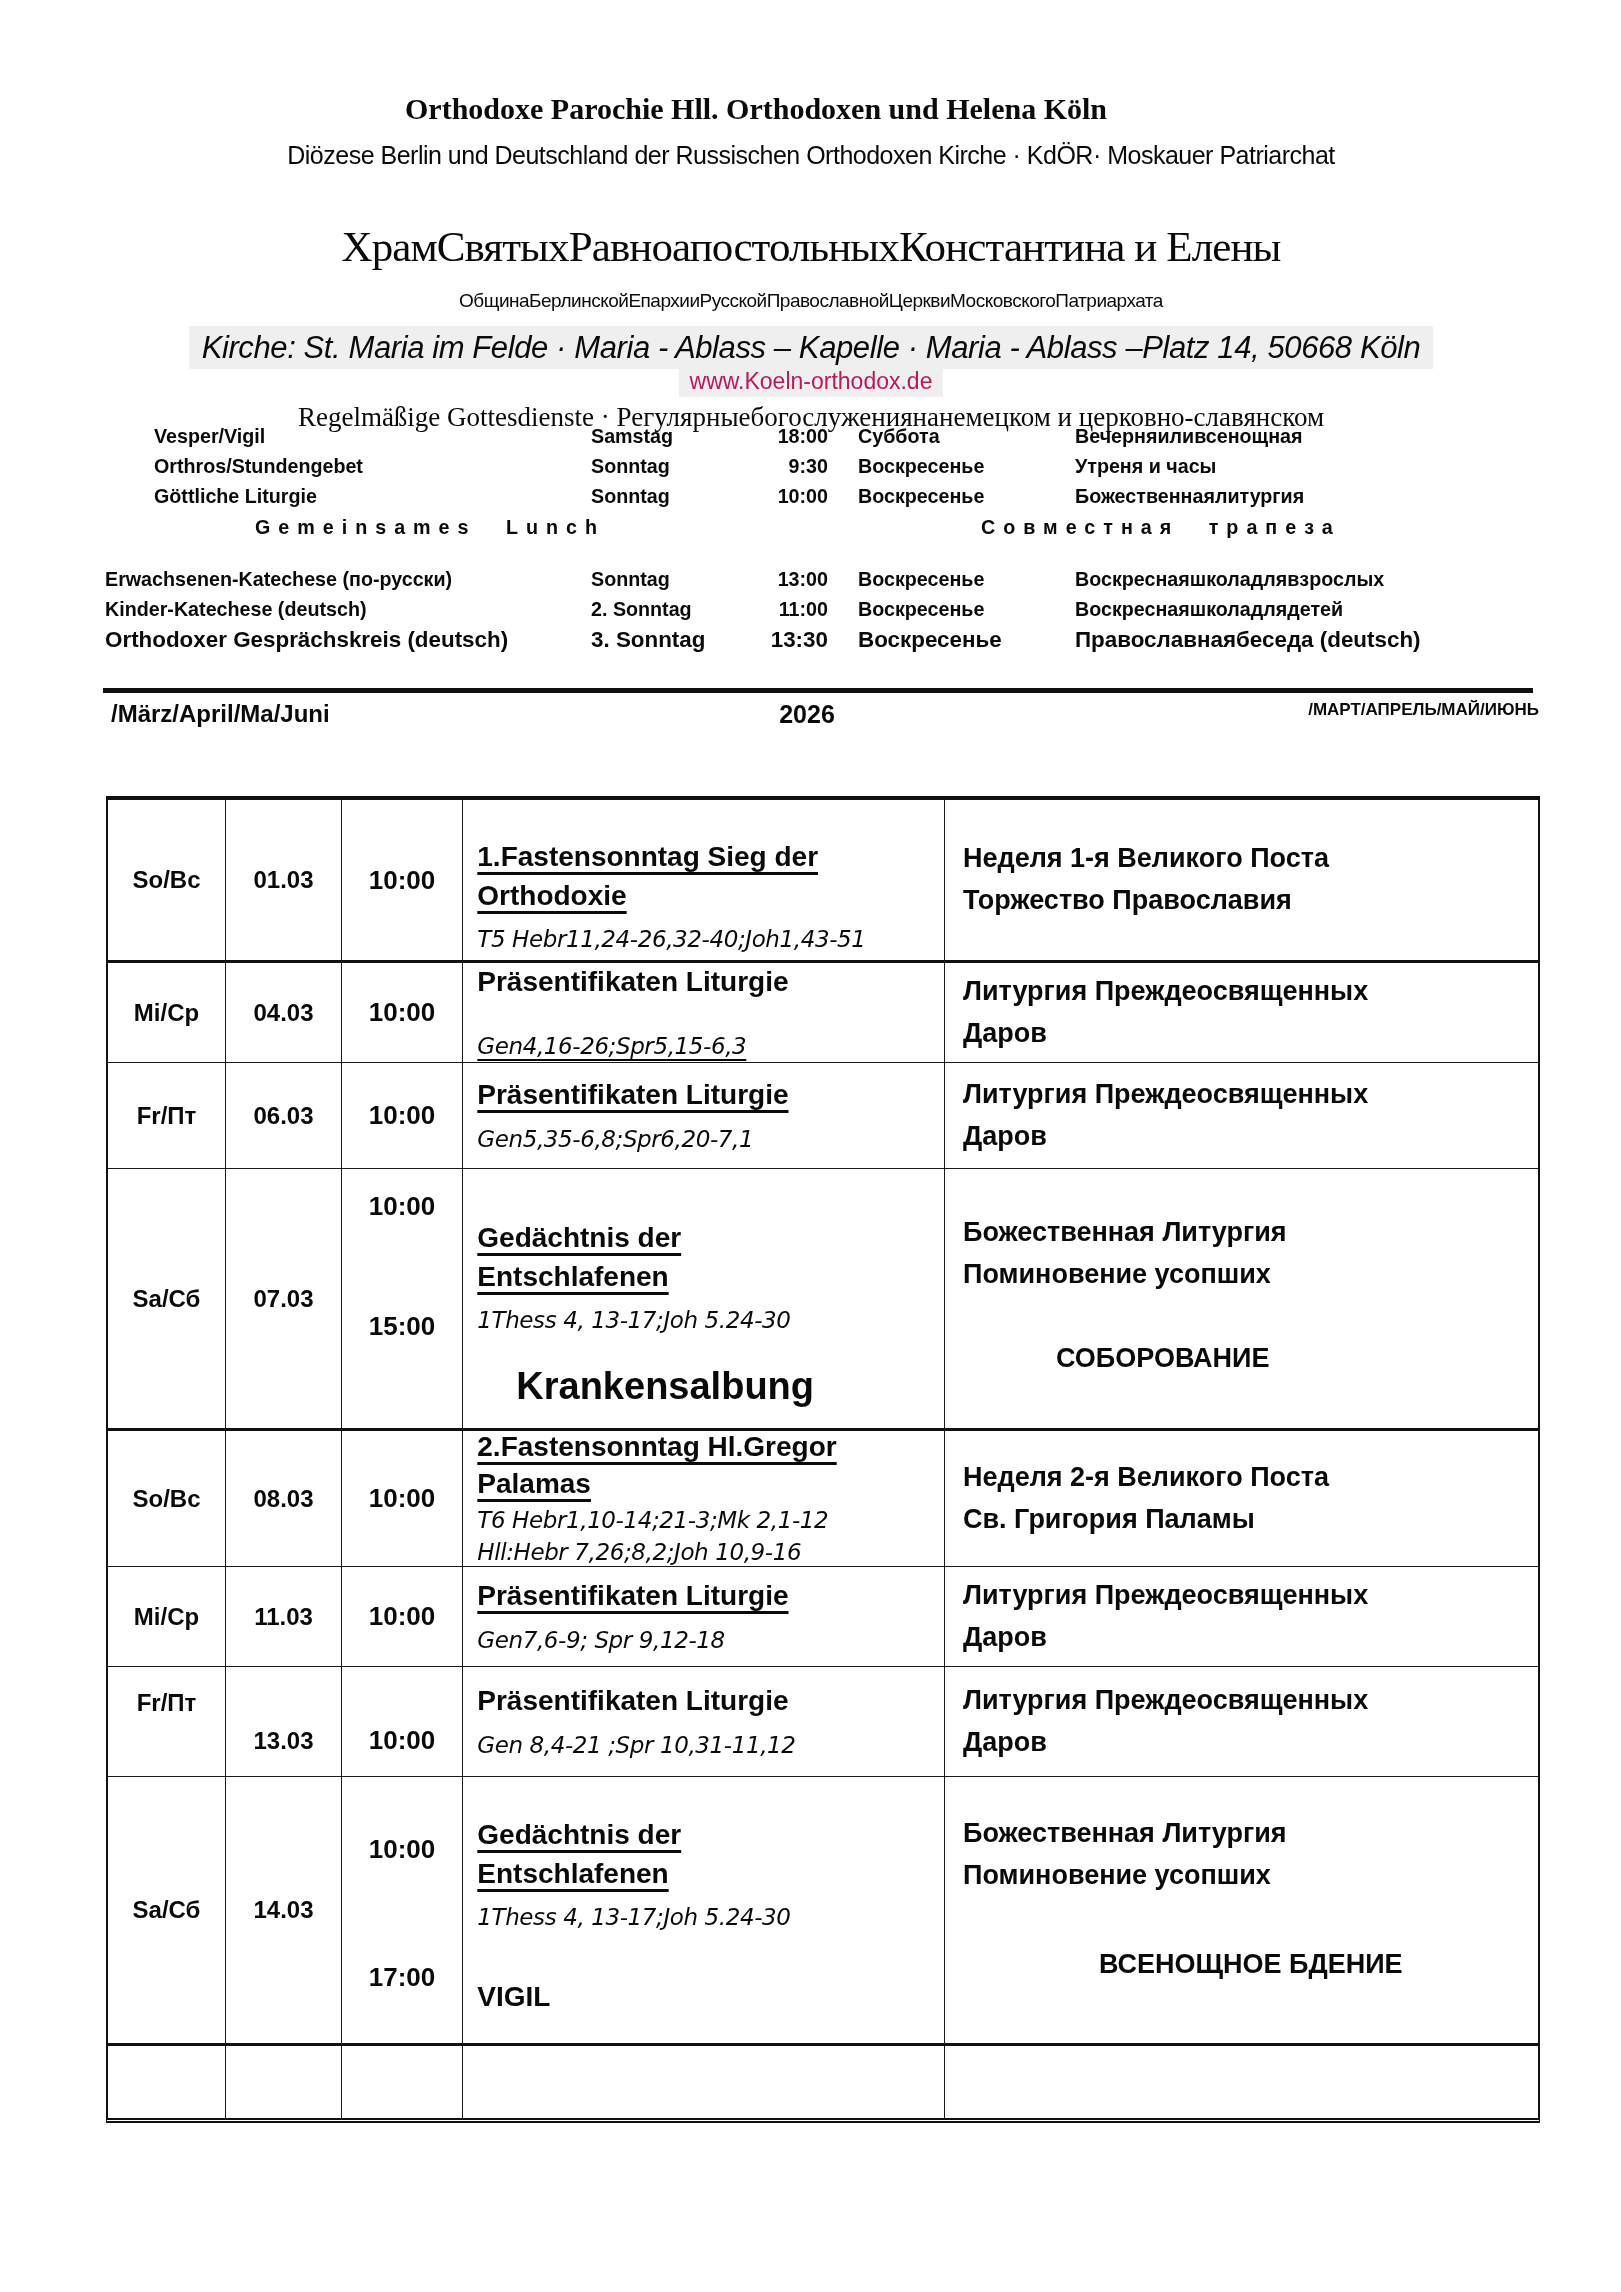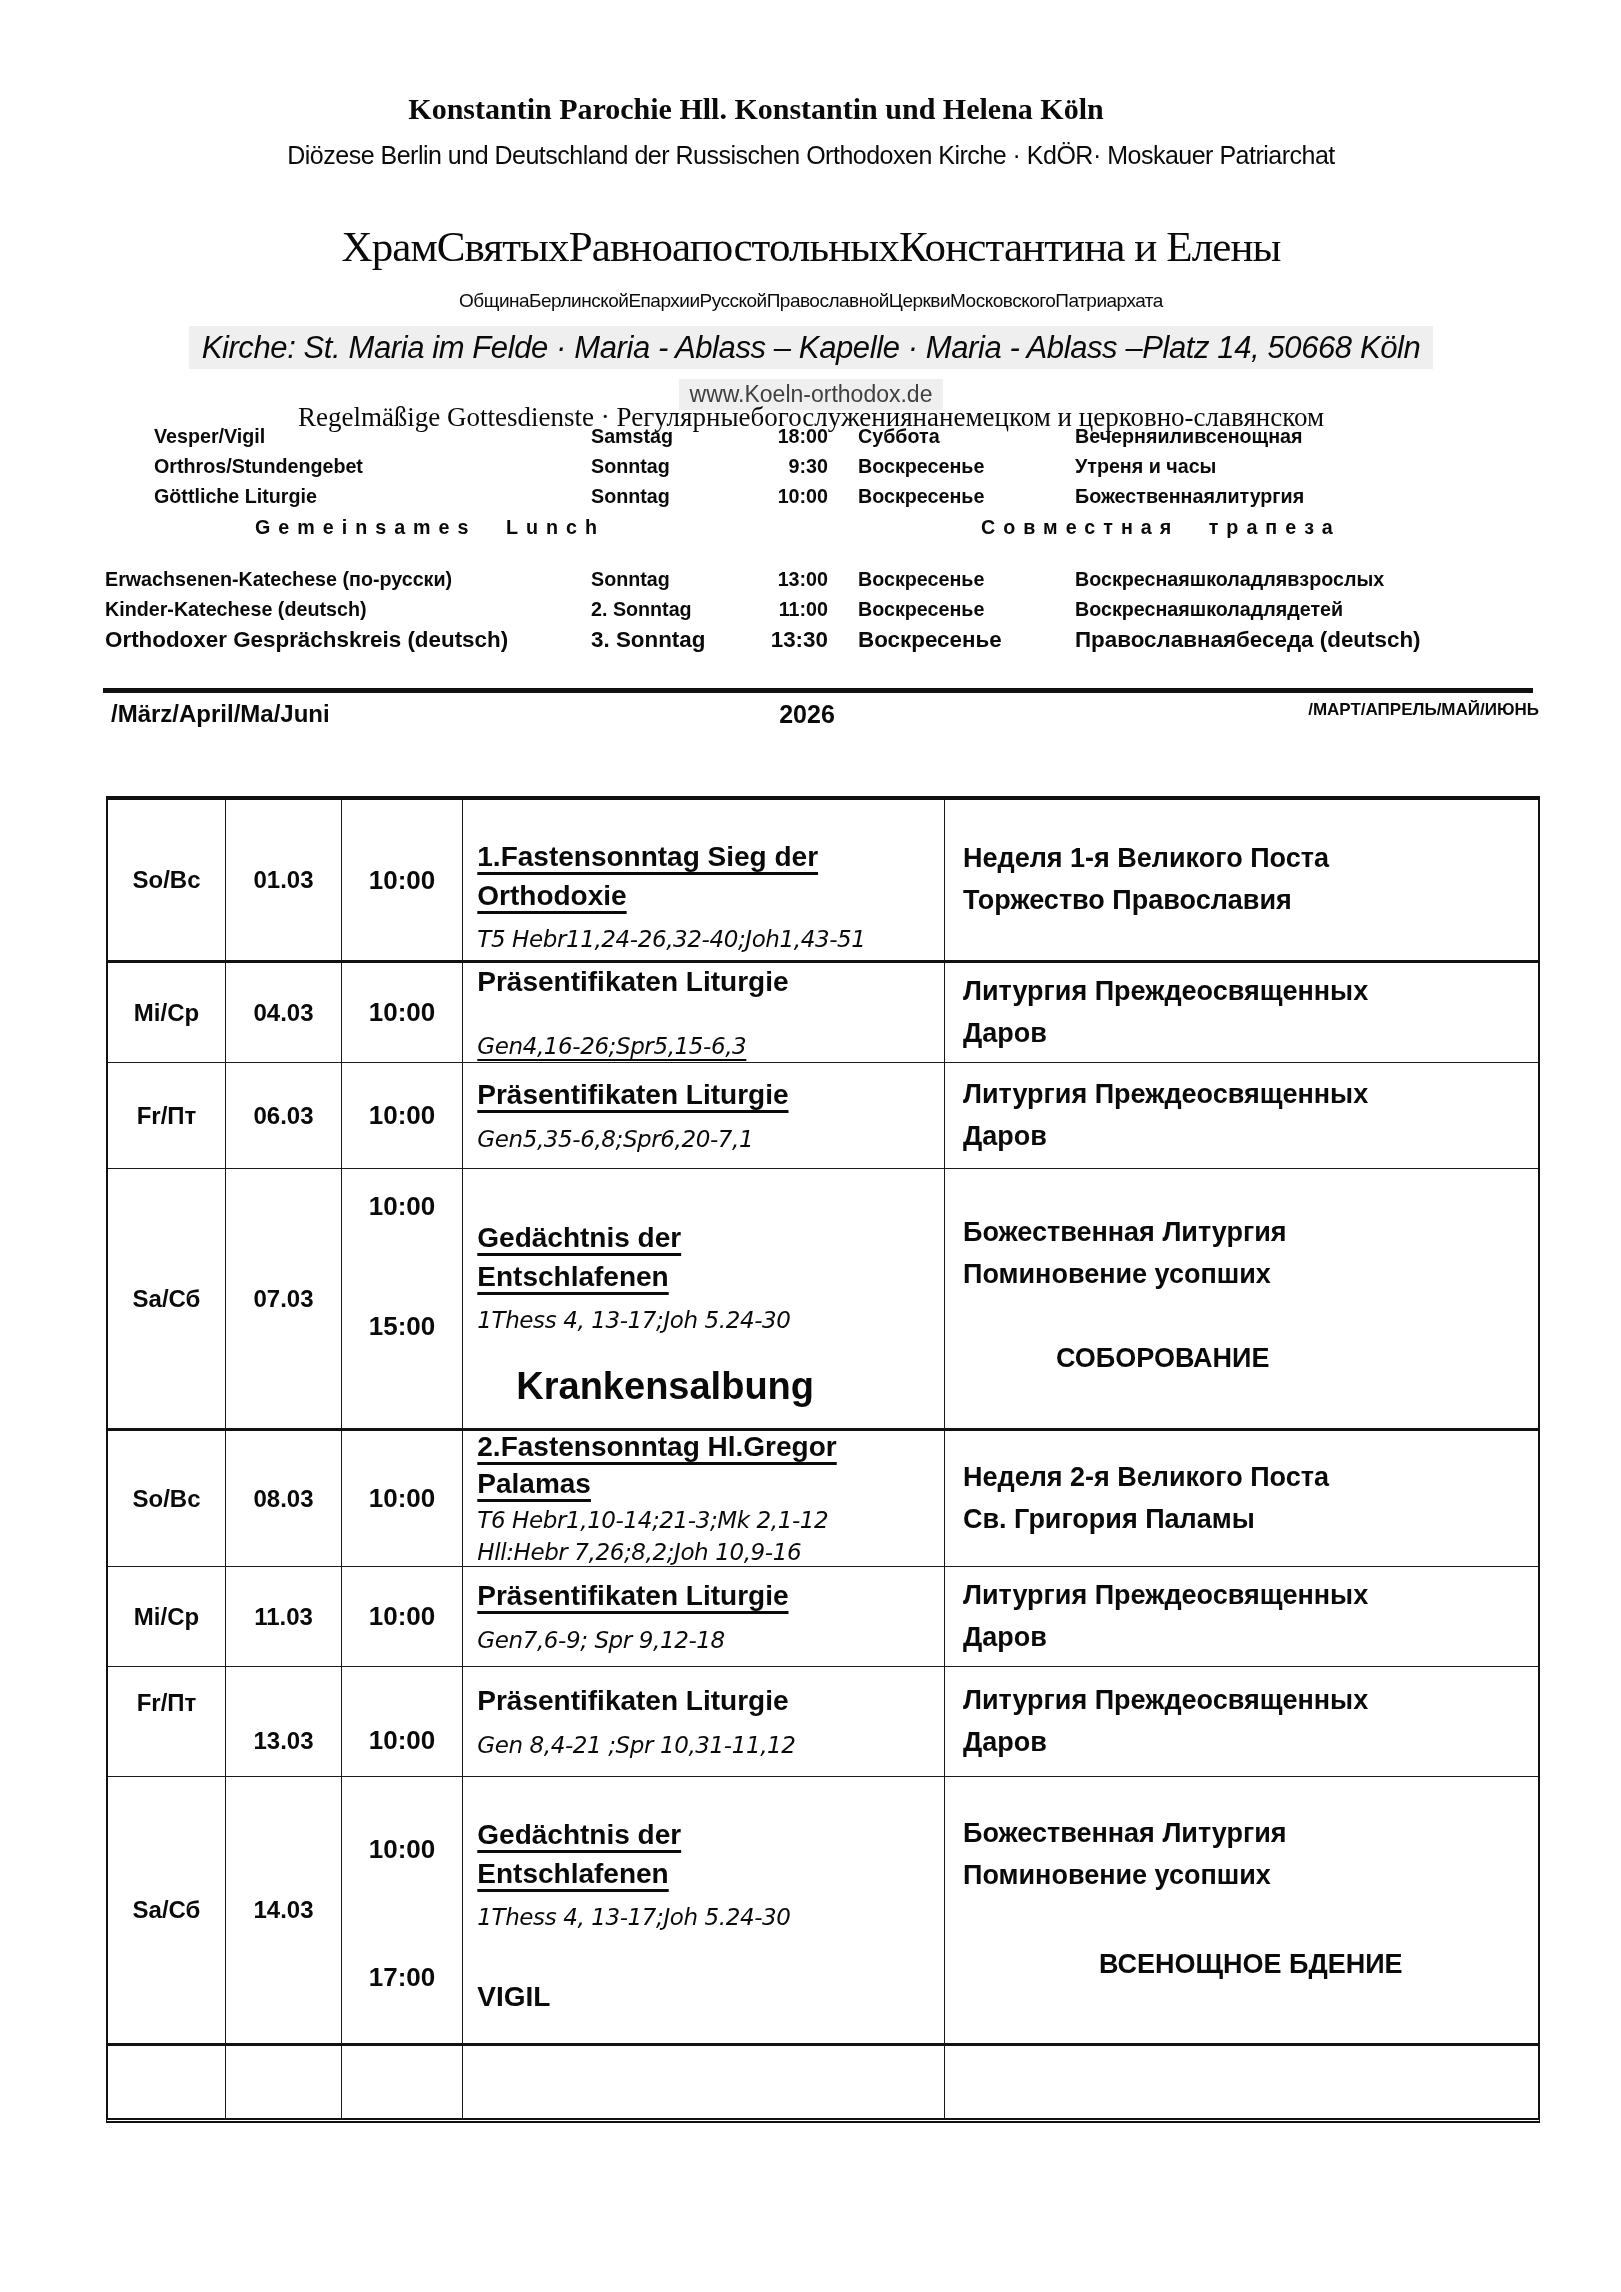--- a/index.html
+++ b/index.html
@@ -6,21 +6,21 @@
   body{width:1622px;height:2293px;position:relative;font-family:"Liberation Sans",sans-serif;color:#0a0a0a;overflow:hidden;}
   .abs{position:absolute;}
   .ctr{left:811px;transform:translateX(-50%);white-space:nowrap;}
 
   
   .title-de{top:92px;left:756px;transform:translateX(-50%);font-family:"Liberation Serif",serif;font-weight:bold;font-size:30px;white-space:nowrap;}
   .sub-de{top:141px;font-size:25px;letter-spacing:-0.5px;}
   .title-ru{top:222px;font-family:"Liberation Serif",serif;font-size:43px;letter-spacing:-0.9px;}
   .sub-ru{top:290px;font-size:19px;letter-spacing:-0.5px;}
   .addr{top:326px;font-size:31px;font-style:italic;background:#efefef;padding:3.6px 12.5px;letter-spacing:-0.4px;}
-  .site{top:379px;font-size:23px;color:#404040;background:#efefef;padding:1.8px 10.7px;}
+  .site{top:366px;font-size:23px;color:#be185d;background:#efefef;padding:1.8px 10.7px;}
   .svc-head{top:402px;font-family:"Liberation Serif",serif;font-size:27px;}
 
   
   .srow{position:absolute;height:30px;width:100%;font-weight:bold;font-size:19.7px;white-space:nowrap;}
   .srow .c1{position:absolute;left:154px;}
   .srow.sec2 .c1{left:105px;}
   .srow .c2{position:absolute;left:591px;}
   .srow .c3{position:absolute;left:721px;width:107px;text-align:right;}
   .srow .c4{position:absolute;left:858px;}
   .srow .c5{position:absolute;left:1075px;}
@@ -68,21 +68,21 @@
   .big-de{font-weight:bold;font-size:38px;margin:auto 0 19.7px 39px;}
   .vigil-de{font-weight:bold;font-size:28px;margin:auto 0 30px 0;}
   .r4ru{justify-content:flex-start;padding-top:43px;}
   .r8ru{justify-content:flex-start;padding-top:36px;}
   .ru-extra1{margin:auto 0 48px 93px;}
   .ru-extra2{margin:auto 0 57px 136px;}
 </style>
 </head>
 <body>
 
-<div class="abs title-de">Konstantin Parochie Hll. Konstantin und Helena Köln</div>
+<div class="abs title-de">Orthodoxe Parochie Hll. Orthodoxen und Helena Köln</div>
 <div class="abs ctr sub-de">Diözese Berlin und Deutschland der Russischen Orthodoxen Kirche · KdÖR· Moskauer Patriarchat</div>
 <div class="abs ctr title-ru">ХрамСвятыхРавноапостольныхКонстантина и Елены</div>
 <div class="abs ctr sub-ru">ОбщинаБерлинскойЕпархииРусскойПравославнойЦерквиМосковскогоПатриархата</div>
 <div class="abs ctr addr">Kirche: St. Maria im Felde · Maria - Ablass – Kapelle · Maria - Ablass –Platz 14, 50668 Köln</div>
 <div class="abs ctr site">www.Koeln-orthodox.de</div>
 <div class="abs ctr svc-head">Regelmäßige Gottesdienste · Регулярныебогослужениянанемецком и церковно-славянском</div>
 
 <div class="srow" style="top:425px;">
   <span class="c1">Vesper/Vigil</span>
   <span class="c2">Samstag</span>

